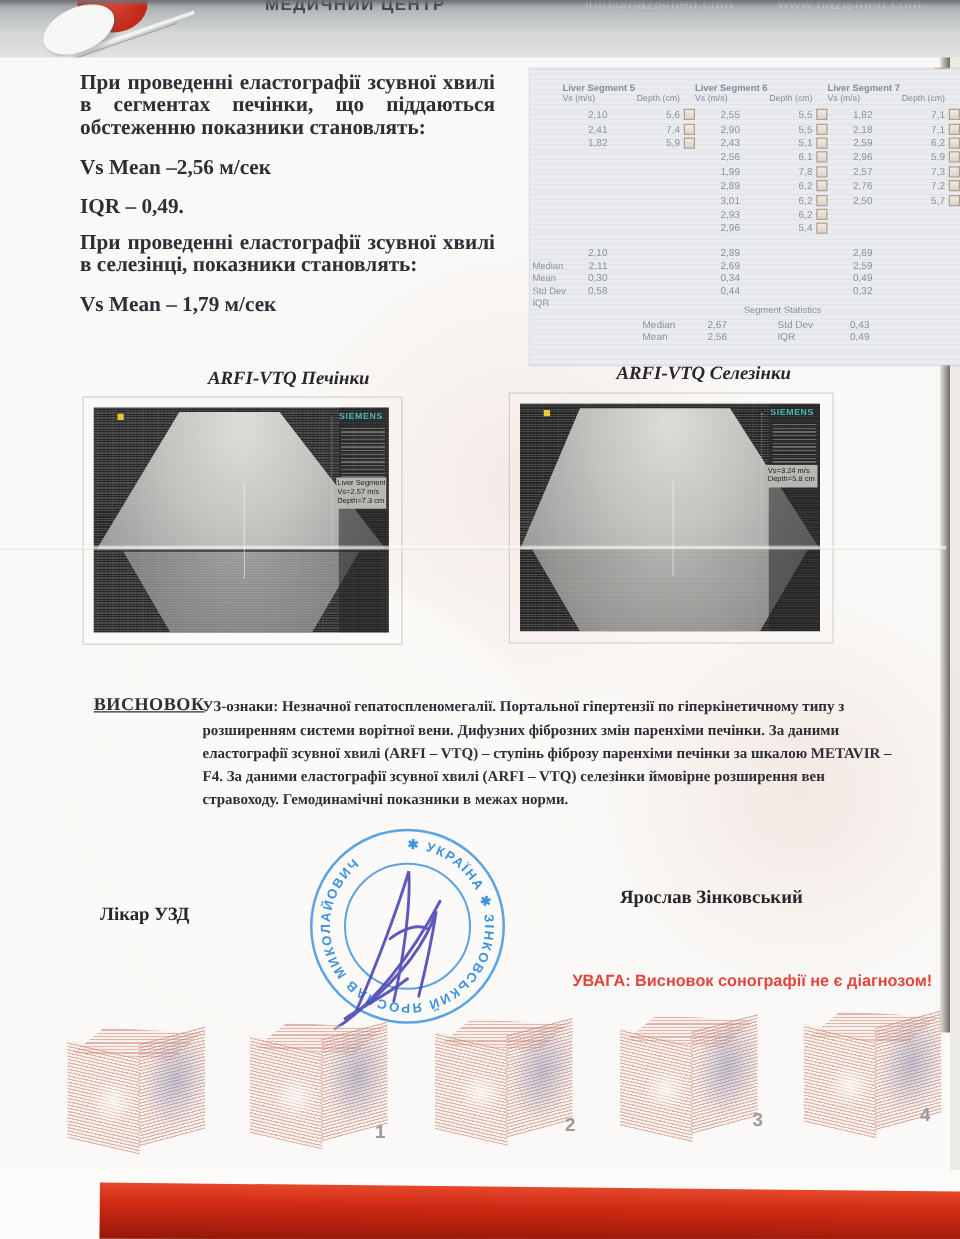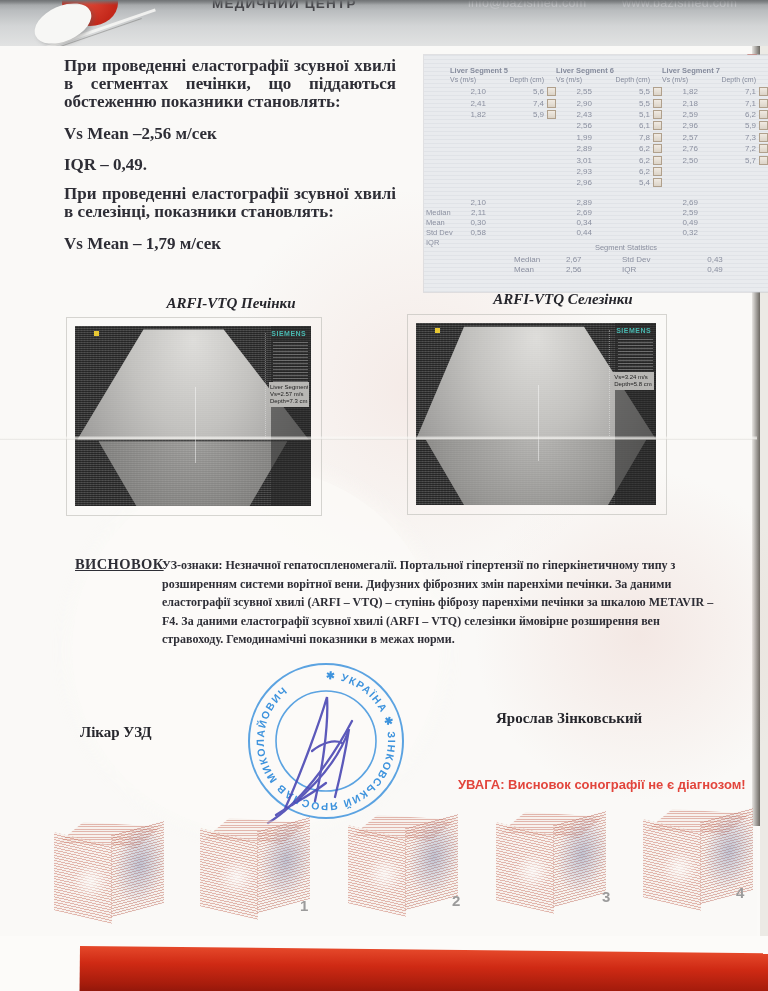--- a/index.html
+++ b/index.html
@@ -66,21 +66,21 @@
   .trash{width:9px;height:9px;margin-left:3px;border:1px solid #b0a08c;box-sizing:border-box;
     background:linear-gradient(180deg,#f0eae2,#dcd4c8);}
   .seg-stats{margin-top:9px;}
   .srow{width:36px;text-align:right;font-size:8px;height:10.2px;}
   #stat-labels{position:absolute;left:2px;top:152.6px;font-size:7.5px;}
   #stat-labels div{height:10.2px;}
   #overall{position:absolute;left:0;top:188px;width:100%;font-size:8px;}
   #overall-title{text-align:center;padding-left:60px;font-size:7.5px;height:12px;}
   .orow{display:flex;padding-left:90px;height:10px;}
   .orow .l1{width:52px;} .orow .v1{width:42px;text-align:left;}
-  .orow .l2{width:58px;padding-left:14px;} .orow .v2{flex:1;text-align:center;padding-right:18px;}
+  .orow .l2{width:58px;padding-left:14px;} .orow .v2{flex:1;text-align:left;padding-right:18px;}
 
   
   .caption{width:270px;text-align:center;font-style:italic;font-weight:bold;
     font-size:15px;color:#26262c;}
   #caption-left{left:96px;top:295px;} #caption-right{left:428px;top:291px;}
   .frame{border:1px solid rgba(182,182,176,.55);}
   #frame-left{left:66px;top:317px;width:254px;height:197px;}
   #frame-right{left:407px;top:314px;width:258px;height:199px;}
 
   

